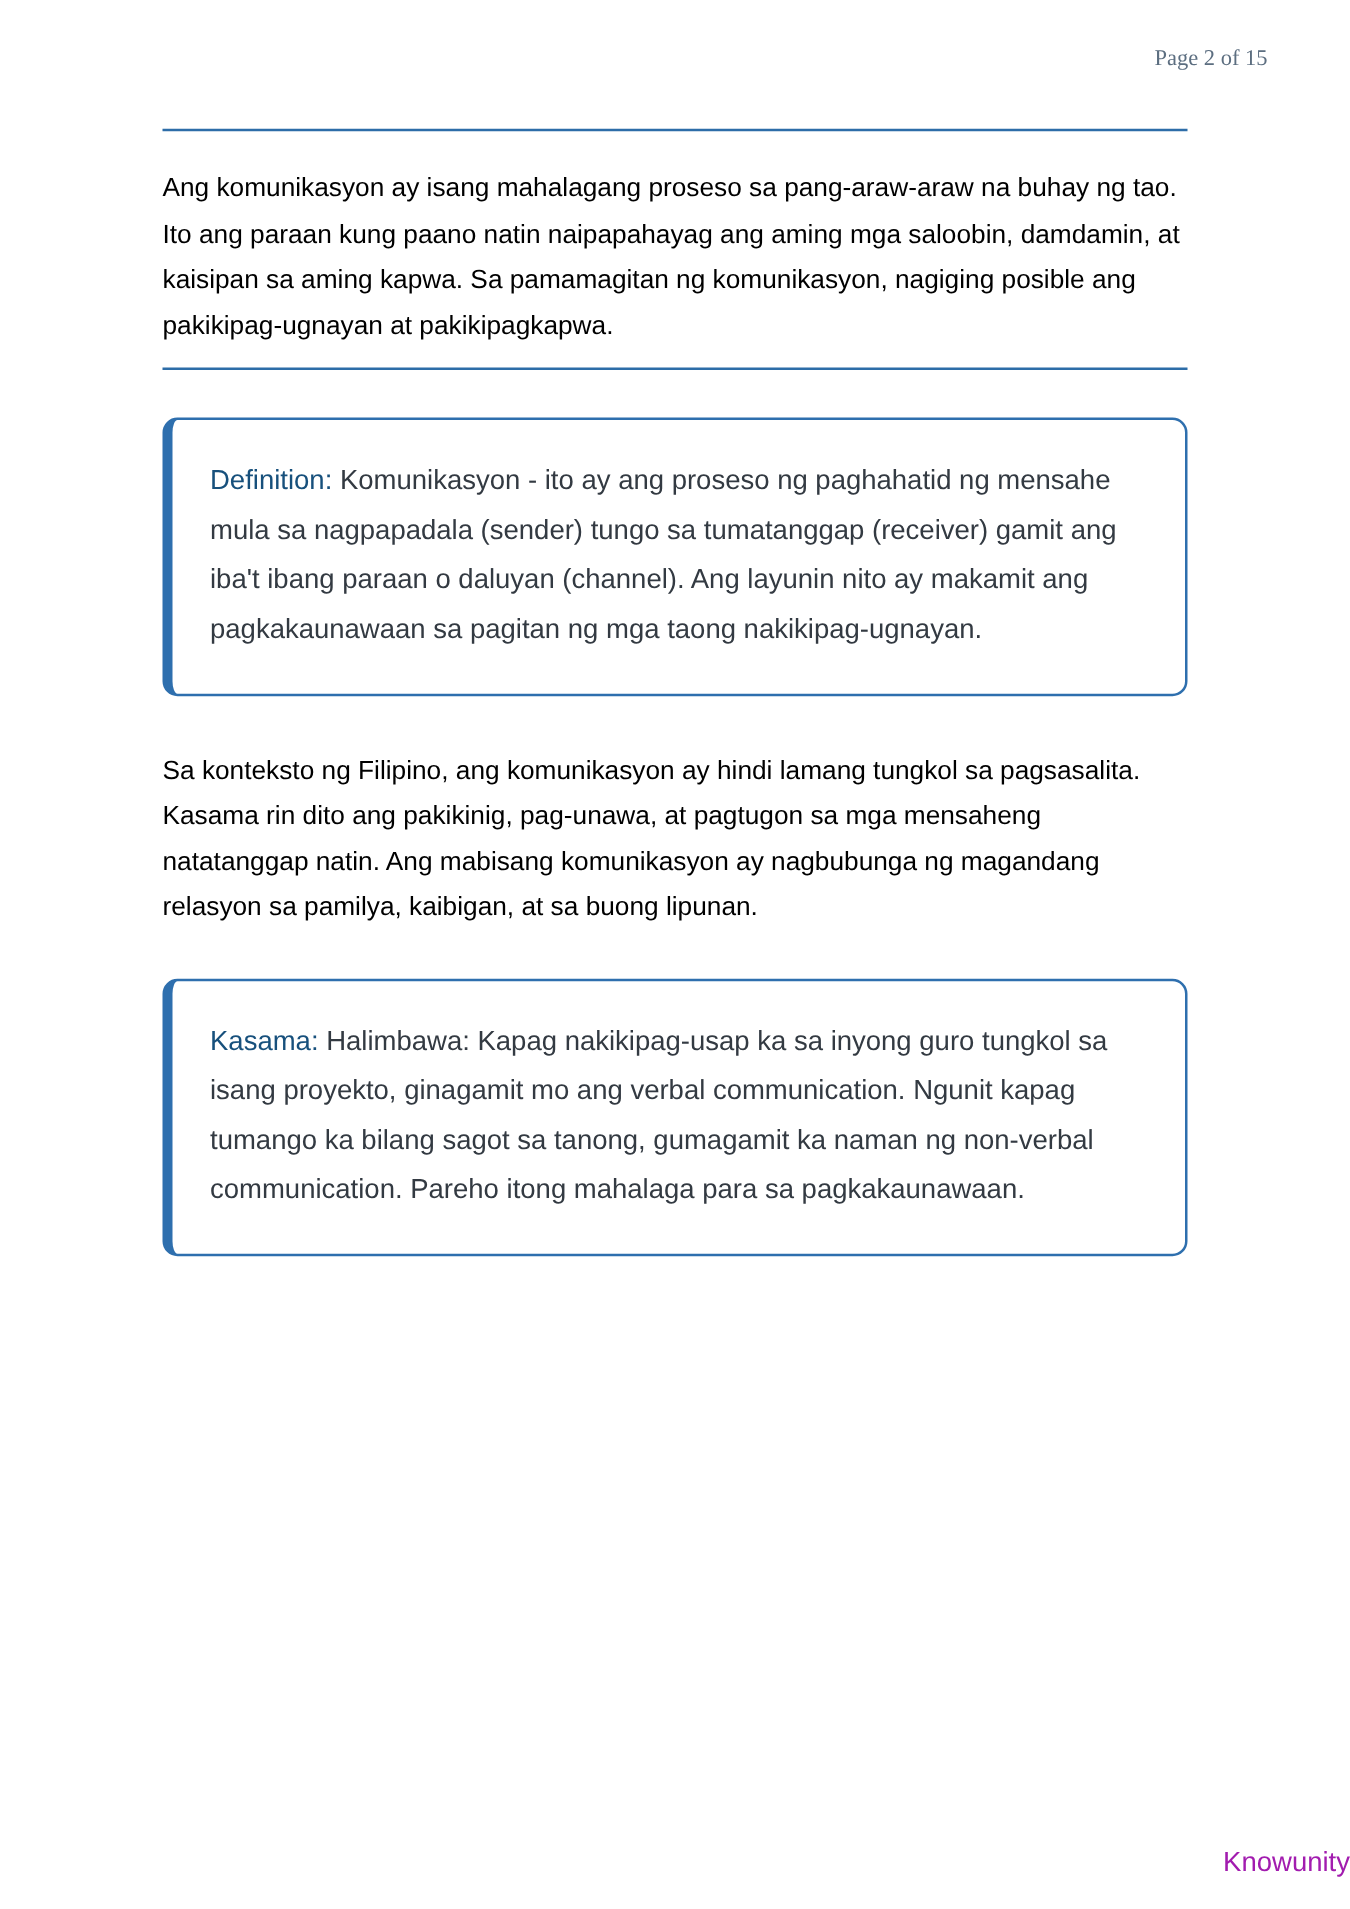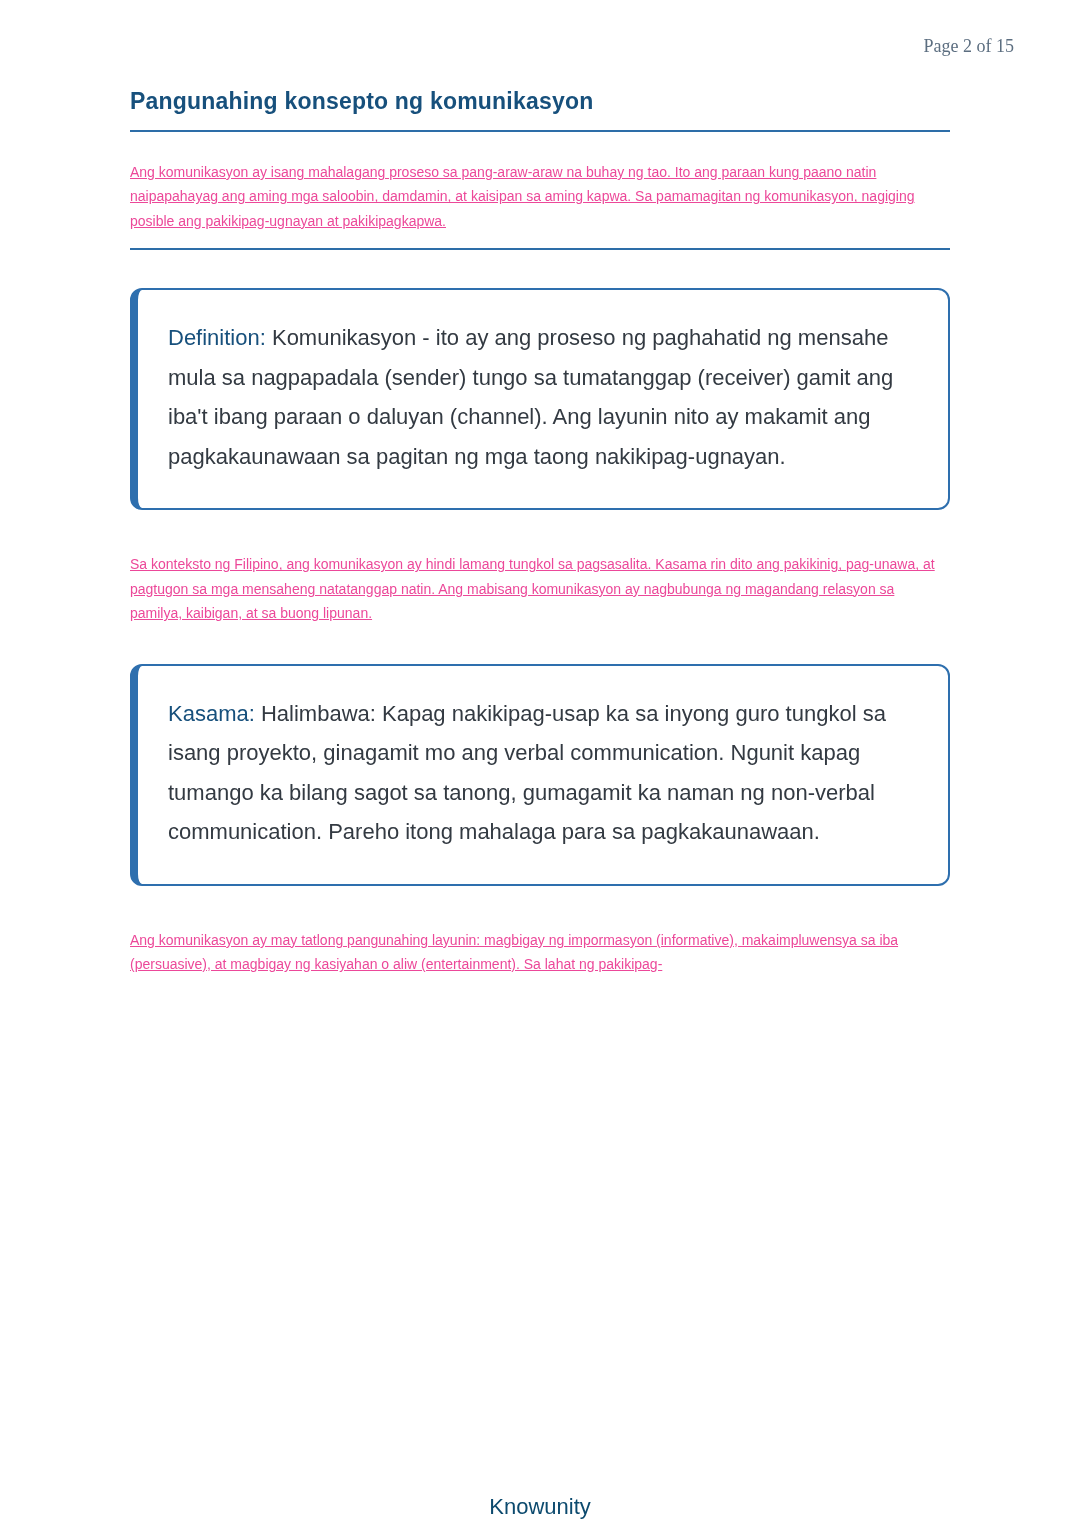--- a/index.html
+++ b/index.html
@@ -35,76 +35,73 @@
     letter-spacing: 0.2px;
   }
   .heading-rule {
     margin-top: 15px;
     border: 0;
     border-top: 2px solid #2d6da8;
     height: 0;
   }
   .body-para {
     margin-top: 28px;
-    font-size: 14px;
+    font-size: 21px;
     line-height: 1.74;
-    color: #ec4899;
-    text-decoration: underline;
+    color: #000000;
   }
   .section-gap { margin-top: 52px; }
   .callout {
     margin-top: 38px;
     border: 2px solid #2e6fae;
     border-left: 8px solid #2e6fae;
     border-radius: 12px;
     padding: 28px 36px 32px 30px;
     font-size: 22px;
     line-height: 1.8;
     color: #333a42;
   }
   .callout-label {
     font-weight: normal;
     color: #17507c;
   }
   .after-callout { margin-top: 42px; }
   .footer {
     position: absolute;
-    bottom: 23px;
+    bottom: 40px;
     left: 0;
     width: 100%;
-    text-align: center;
+    text-align: right;
     font-size: 22px;
-    color: #0c4a6e;
+    color: #a21caf;
   }
 </style>
 </head>
 <body>
 
 <div class="page">
 
   <div class="page-number">Page 2 of 15</div>
 
   <div class="content">
 
-    <h2 class="section-heading">Pangunahing konsepto ng komunikasyon</h2>
     <hr class="heading-rule">
 
     <p class="body-para">Ang komunikasyon ay isang mahalagang proseso sa pang-araw-araw na buhay ng tao. Ito ang paraan kung paano natin naipapahayag ang aming mga saloobin, damdamin, at kaisipan sa aming kapwa. Sa pamamagitan ng komunikasyon, nagiging posible ang pakikipag-ugnayan at pakikipagkapwa.</p>
 
     <hr class="heading-rule">
 
     <div class="callout">
       <span class="callout-label">Definition:</span><span> Komunikasyon - ito ay ang proseso ng paghahatid ng mensahe mula sa nagpapadala (sender) tungo sa tumatanggap (receiver) gamit ang iba't ibang paraan o daluyan (channel). Ang layunin nito ay makamit ang pagkakaunawaan sa pagitan ng mga taong nakikipag-ugnayan.</span>
     </div>
 
     <p class="body-para after-callout">Sa konteksto ng Filipino, ang komunikasyon ay hindi lamang tungkol sa pagsasalita. Kasama rin dito ang pakikinig, pag-unawa, at pagtugon sa mga mensaheng natatanggap natin. Ang mabisang komunikasyon ay nagbubunga ng magandang relasyon sa pamilya, kaibigan, at sa buong lipunan.</p>
 
     <div class="callout">
       <span class="callout-label">Kasama:</span><span> Halimbawa: Kapag nakikipag-usap ka sa inyong guro tungkol sa isang proyekto, ginagamit mo ang verbal communication. Ngunit kapag tumango ka bilang sagot sa tanong, gumagamit ka naman ng non-verbal communication. Pareho itong mahalaga para sa pagkakaunawaan.</span>
     </div>
 
-    <p class="body-para after-callout">Ang komunikasyon ay may tatlong pangunahing layunin: magbigay ng impormasyon (informative), makaimpluwensya sa iba (persuasive), at magbigay ng kasiyahan o aliw (entertainment). Sa lahat ng pakikipag-</p>
 
   </div>
 
   <div class="footer">Knowunity</div>
 
 </div>
 
 </body></html>

